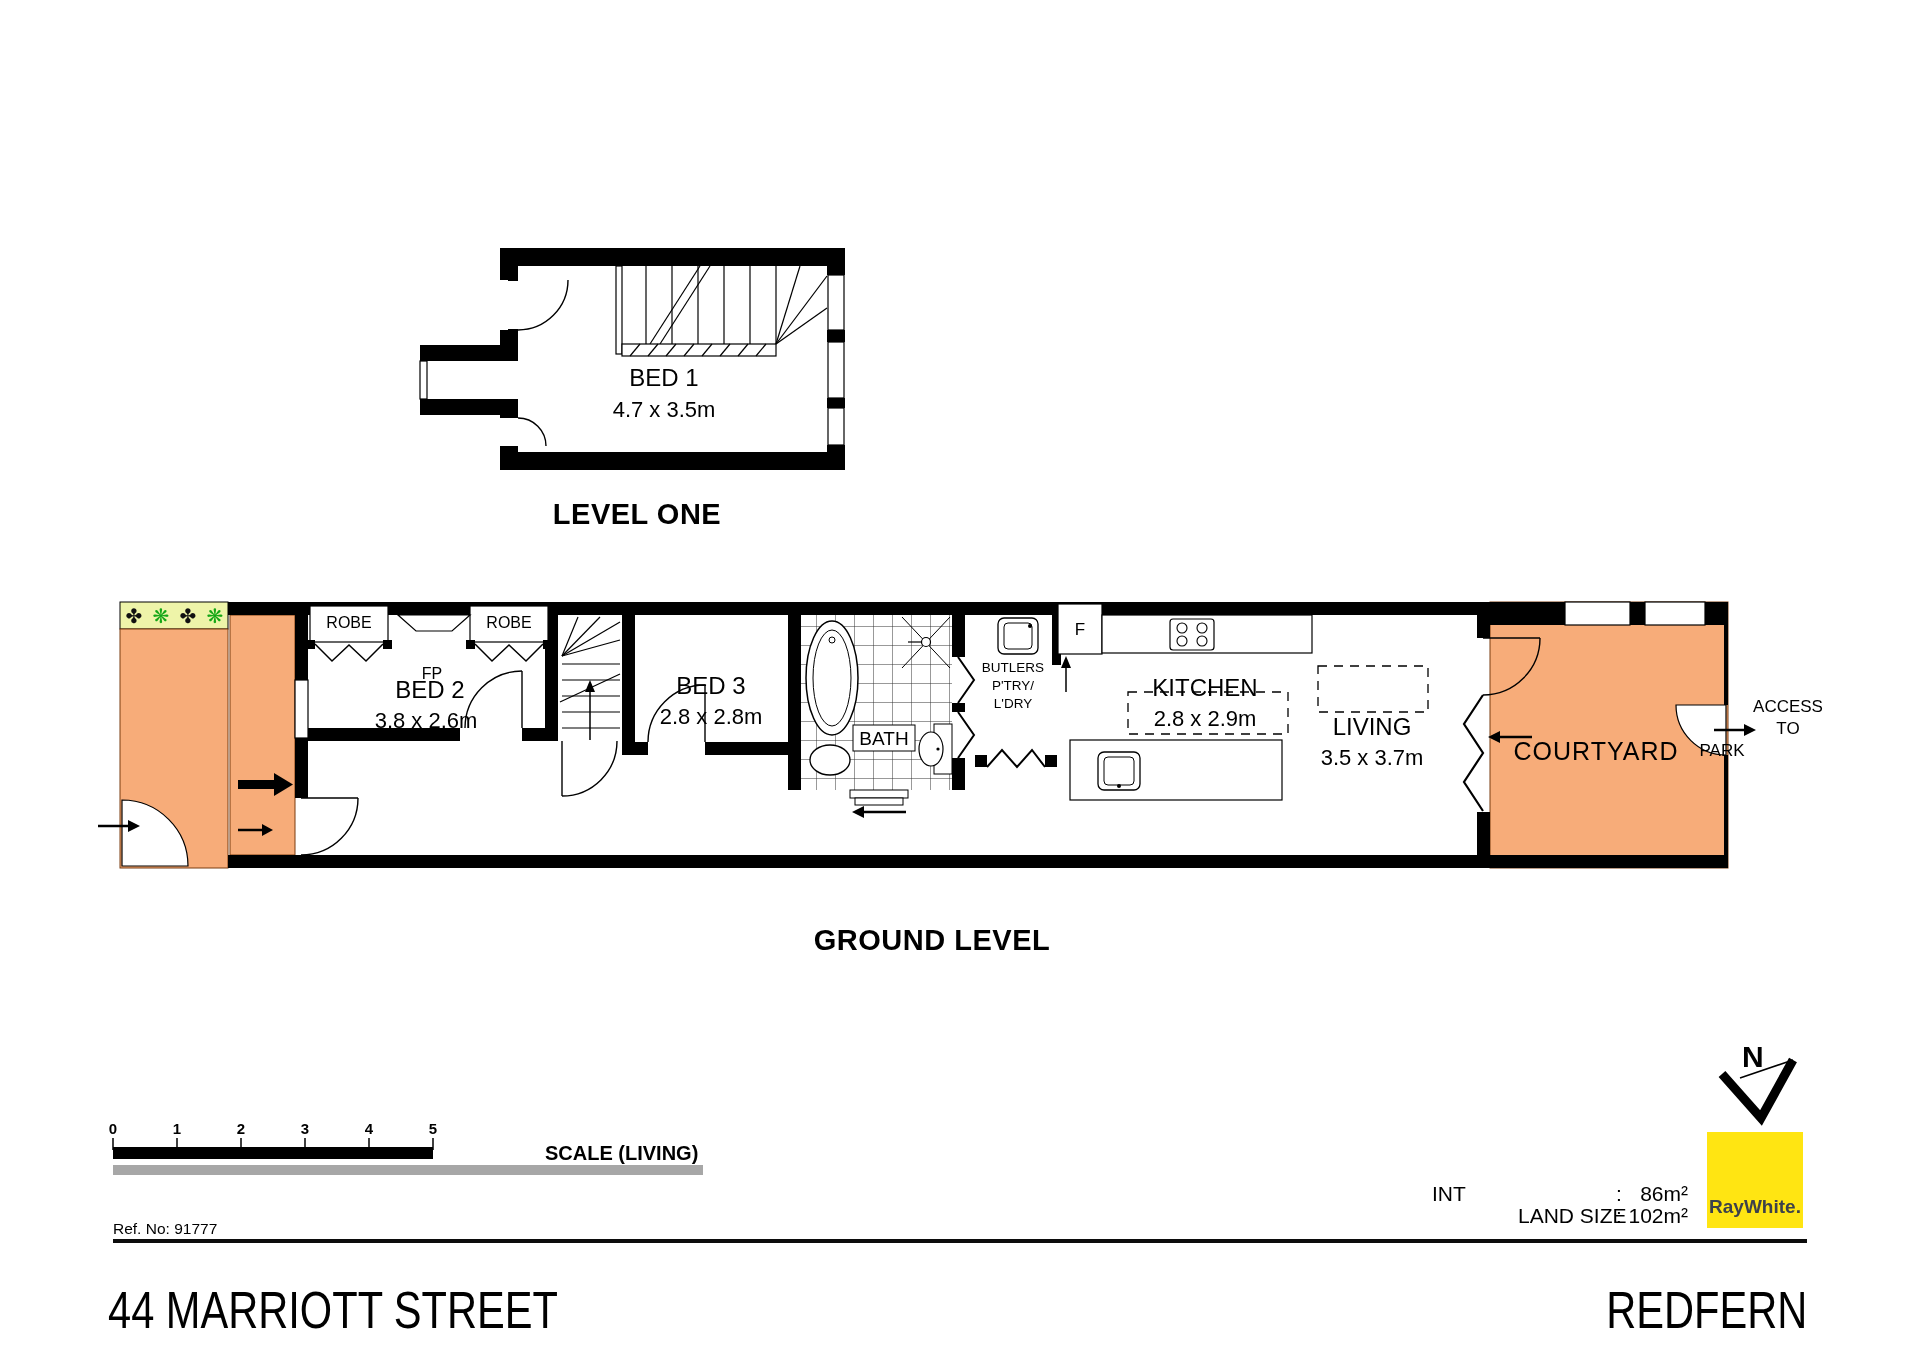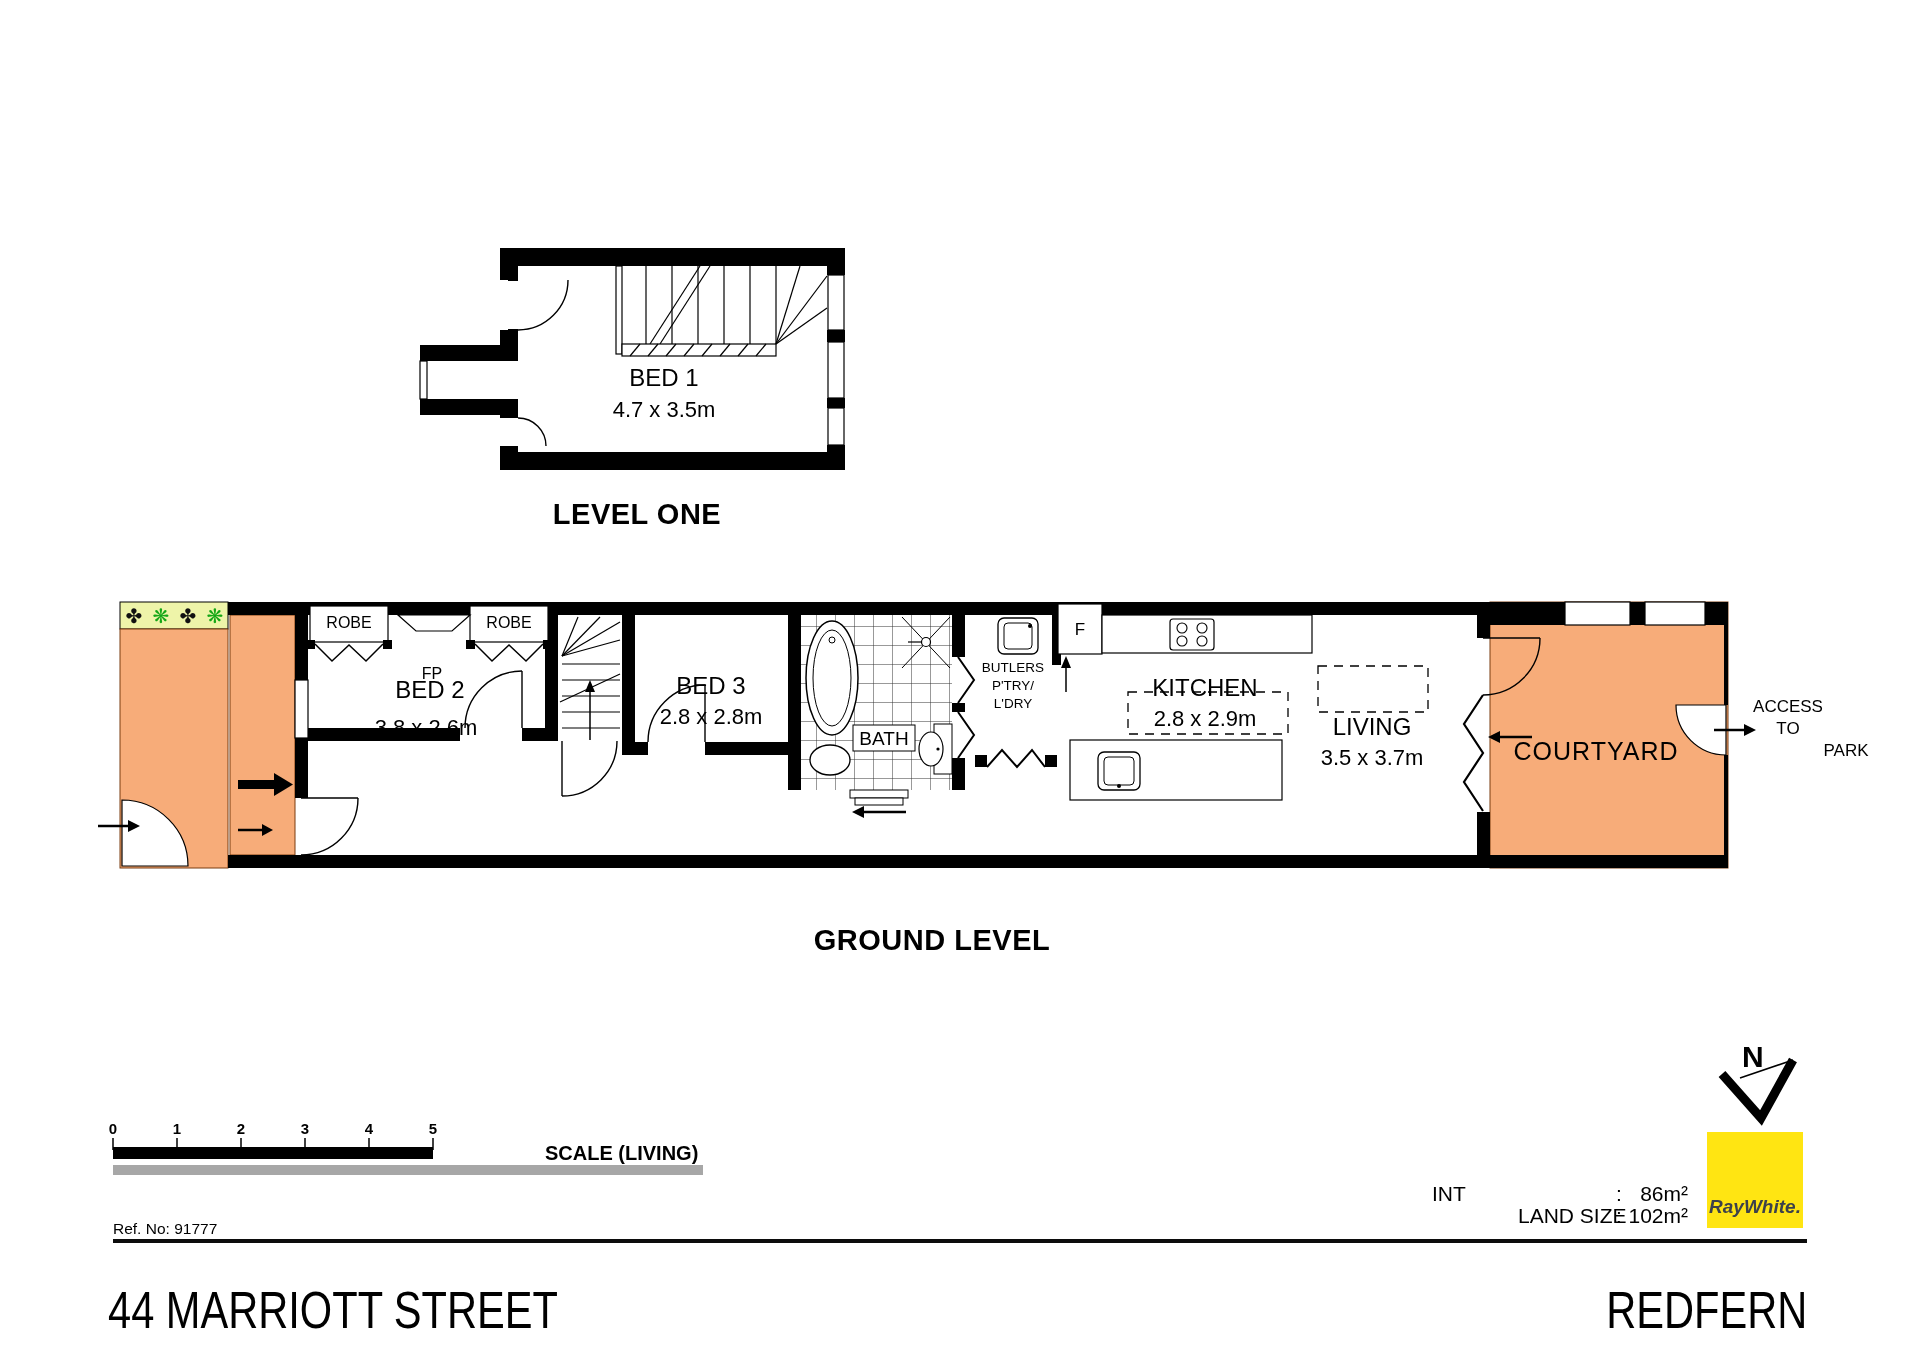--- a/index.html
+++ b/index.html
@@ -22,21 +22,21 @@
   .plant-b{color:#14a716;}
   .tick-lbl{font-size:15px;font-weight:bold;}
   .scale-title{font-size:20px;font-weight:bold;}
   .tl{position:absolute;white-space:nowrap;}
   .disclaimer{font-size:17px;}
   .refno{font-size:15.5px;}
   .area-row{font-size:21px;}
   .north-n{font-size:30px;font-weight:bold;}
   .logo{position:absolute;left:1707px;top:1132px;width:96px;height:96px;background:#FFE512;}
   .logo-text{position:absolute;left:0;top:64px;width:100%;text-align:center;
-             font-size:19px;font-weight:bold;font-style:italic;color:#3C414B;}
+             font-size:19px;font-weight:bold;color:#3C414B;}
   .rule{position:absolute;left:113px;top:1239px;width:1694px;height:4px;background:#0c0c0c;}
   .addr{position:absolute;top:1280px;font-size:52px;letter-spacing:0;}
   .addr-street{left:108px;transform:scaleX(0.8);transform-origin:left top;}
   .addr-suburb{right:113px;transform:scaleX(0.8);transform-origin:right top;}
 </style>
 </head>
 <body>
 
 <div id="canvas">
 
@@ -294,36 +294,36 @@
 
   <span class="lbl plant plant-a" style="left:134px;top:616px;">✤</span>
   <span class="lbl plant plant-b" style="left:161px;top:616px;">❋</span>
   <span class="lbl plant plant-a" style="left:188px;top:616px;">✤</span>
   <span class="lbl plant plant-b" style="left:215px;top:616px;">❋</span>
 
   <div class="lbl sm" style="left:349px;top:623px;">ROBE</div>
   <div class="lbl sm" style="left:509px;top:623px;">ROBE</div>
   <div class="lbl sm" style="left:432px;top:674px;">FP</div>
   <div class="lbl room-name" style="left:420px;top:690px;margin-left:10px;">BED 2</div>
-  <div class="lbl room-dims" style="left:426px;top:721px;margin-top:7px;">3.8 x 2.6m</div>
+  <div class="lbl room-dims" style="left:426px;top:721px;">3.8 x 2.6m</div>
   <div class="lbl room-name" style="left:711px;top:686px;">BED 3</div>
   <div class="lbl room-dims" style="left:711px;top:717px;">2.8 x 2.8m</div>
   <div class="lbl bath-lbl" style="left:884px;top:738px;">BATH</div>
   <div class="lbl butlers-lbl" style="left:1008px;top:668px;">BUTLERS</div>
   <div class="lbl butlers-lbl" style="left:1008px;top:686px;">P'TRY/</div>
   <div class="lbl butlers-lbl" style="left:1008px;top:704px;">L'DRY</div>
   <div class="lbl fridge-lbl" style="left:1080px;top:629px;">F</div>
   <div class="lbl room-name" style="left:1205px;top:688px;">KITCHEN</div>
   <div class="lbl room-dims dims-bg" style="left:1205px;top:719px;">2.8 x 2.9m</div>
   <div class="lbl room-name" style="left:1372px;top:727px;">LIVING</div>
   <div class="lbl room-dims" style="left:1372px;top:758px;">3.5 x 3.7m</div>
   <div class="lbl courtyard-lbl" style="left:1596px;top:751px;">COURTYARD</div>
   <div class="lbl access-lbl" style="left:1788px;top:706px;">ACCESS</div>
   <div class="lbl access-lbl" style="left:1788px;top:728px;">TO</div>
-  <div class="lbl access-lbl" style="left:1846px;top:750px;">PARK</div>
+  <div class="lbl access-lbl" style="left:1722px;top:750px;">PARK</div>
   <div class="lbl plan-title" style="left:932px;top:940px;">GROUND LEVEL</div>
 
   <span class="lbl tick-lbl" style="left:113px;top:1128px;">0</span>
   <span class="lbl tick-lbl" style="left:177px;top:1128px;">1</span>
   <span class="lbl tick-lbl" style="left:241px;top:1128px;">2</span>
   <span class="lbl tick-lbl" style="left:305px;top:1128px;">3</span>
   <span class="lbl tick-lbl" style="left:369px;top:1128px;">4</span>
   <span class="lbl tick-lbl" style="left:433px;top:1128px;">5</span>
   <div class="tl scale-title" style="left:545px;top:1142px;">SCALE (LIVING)</div>
 

